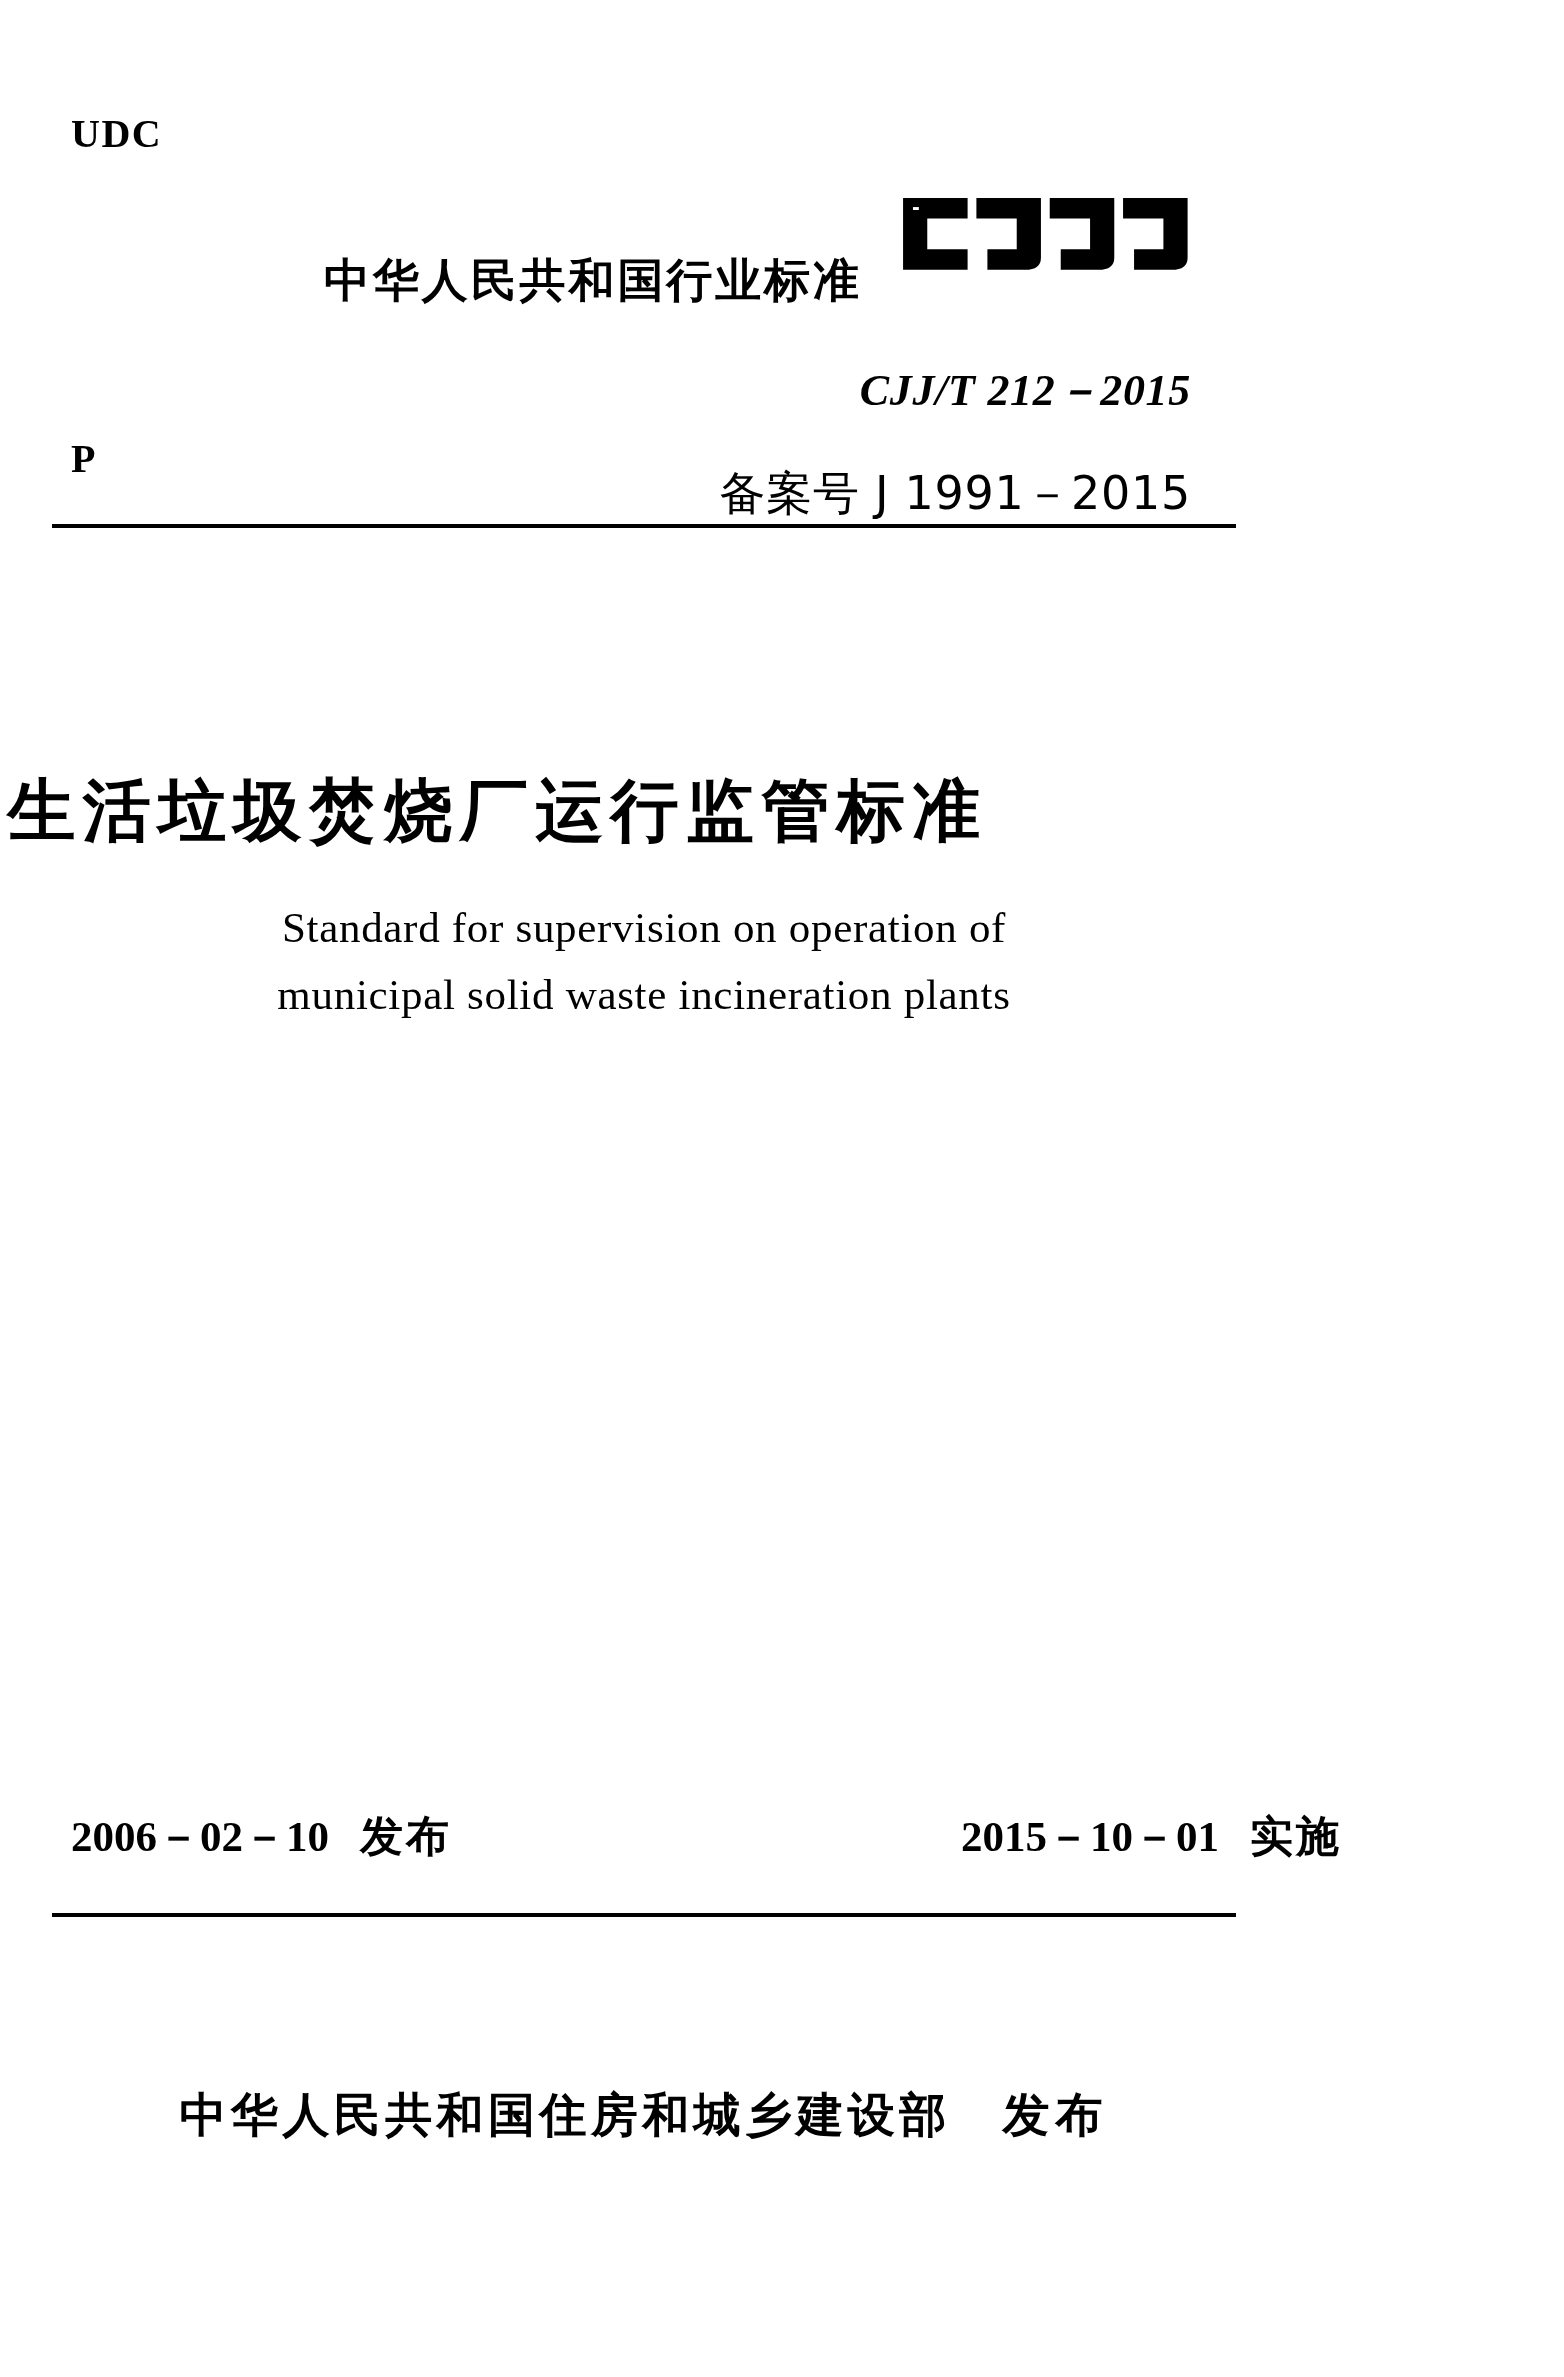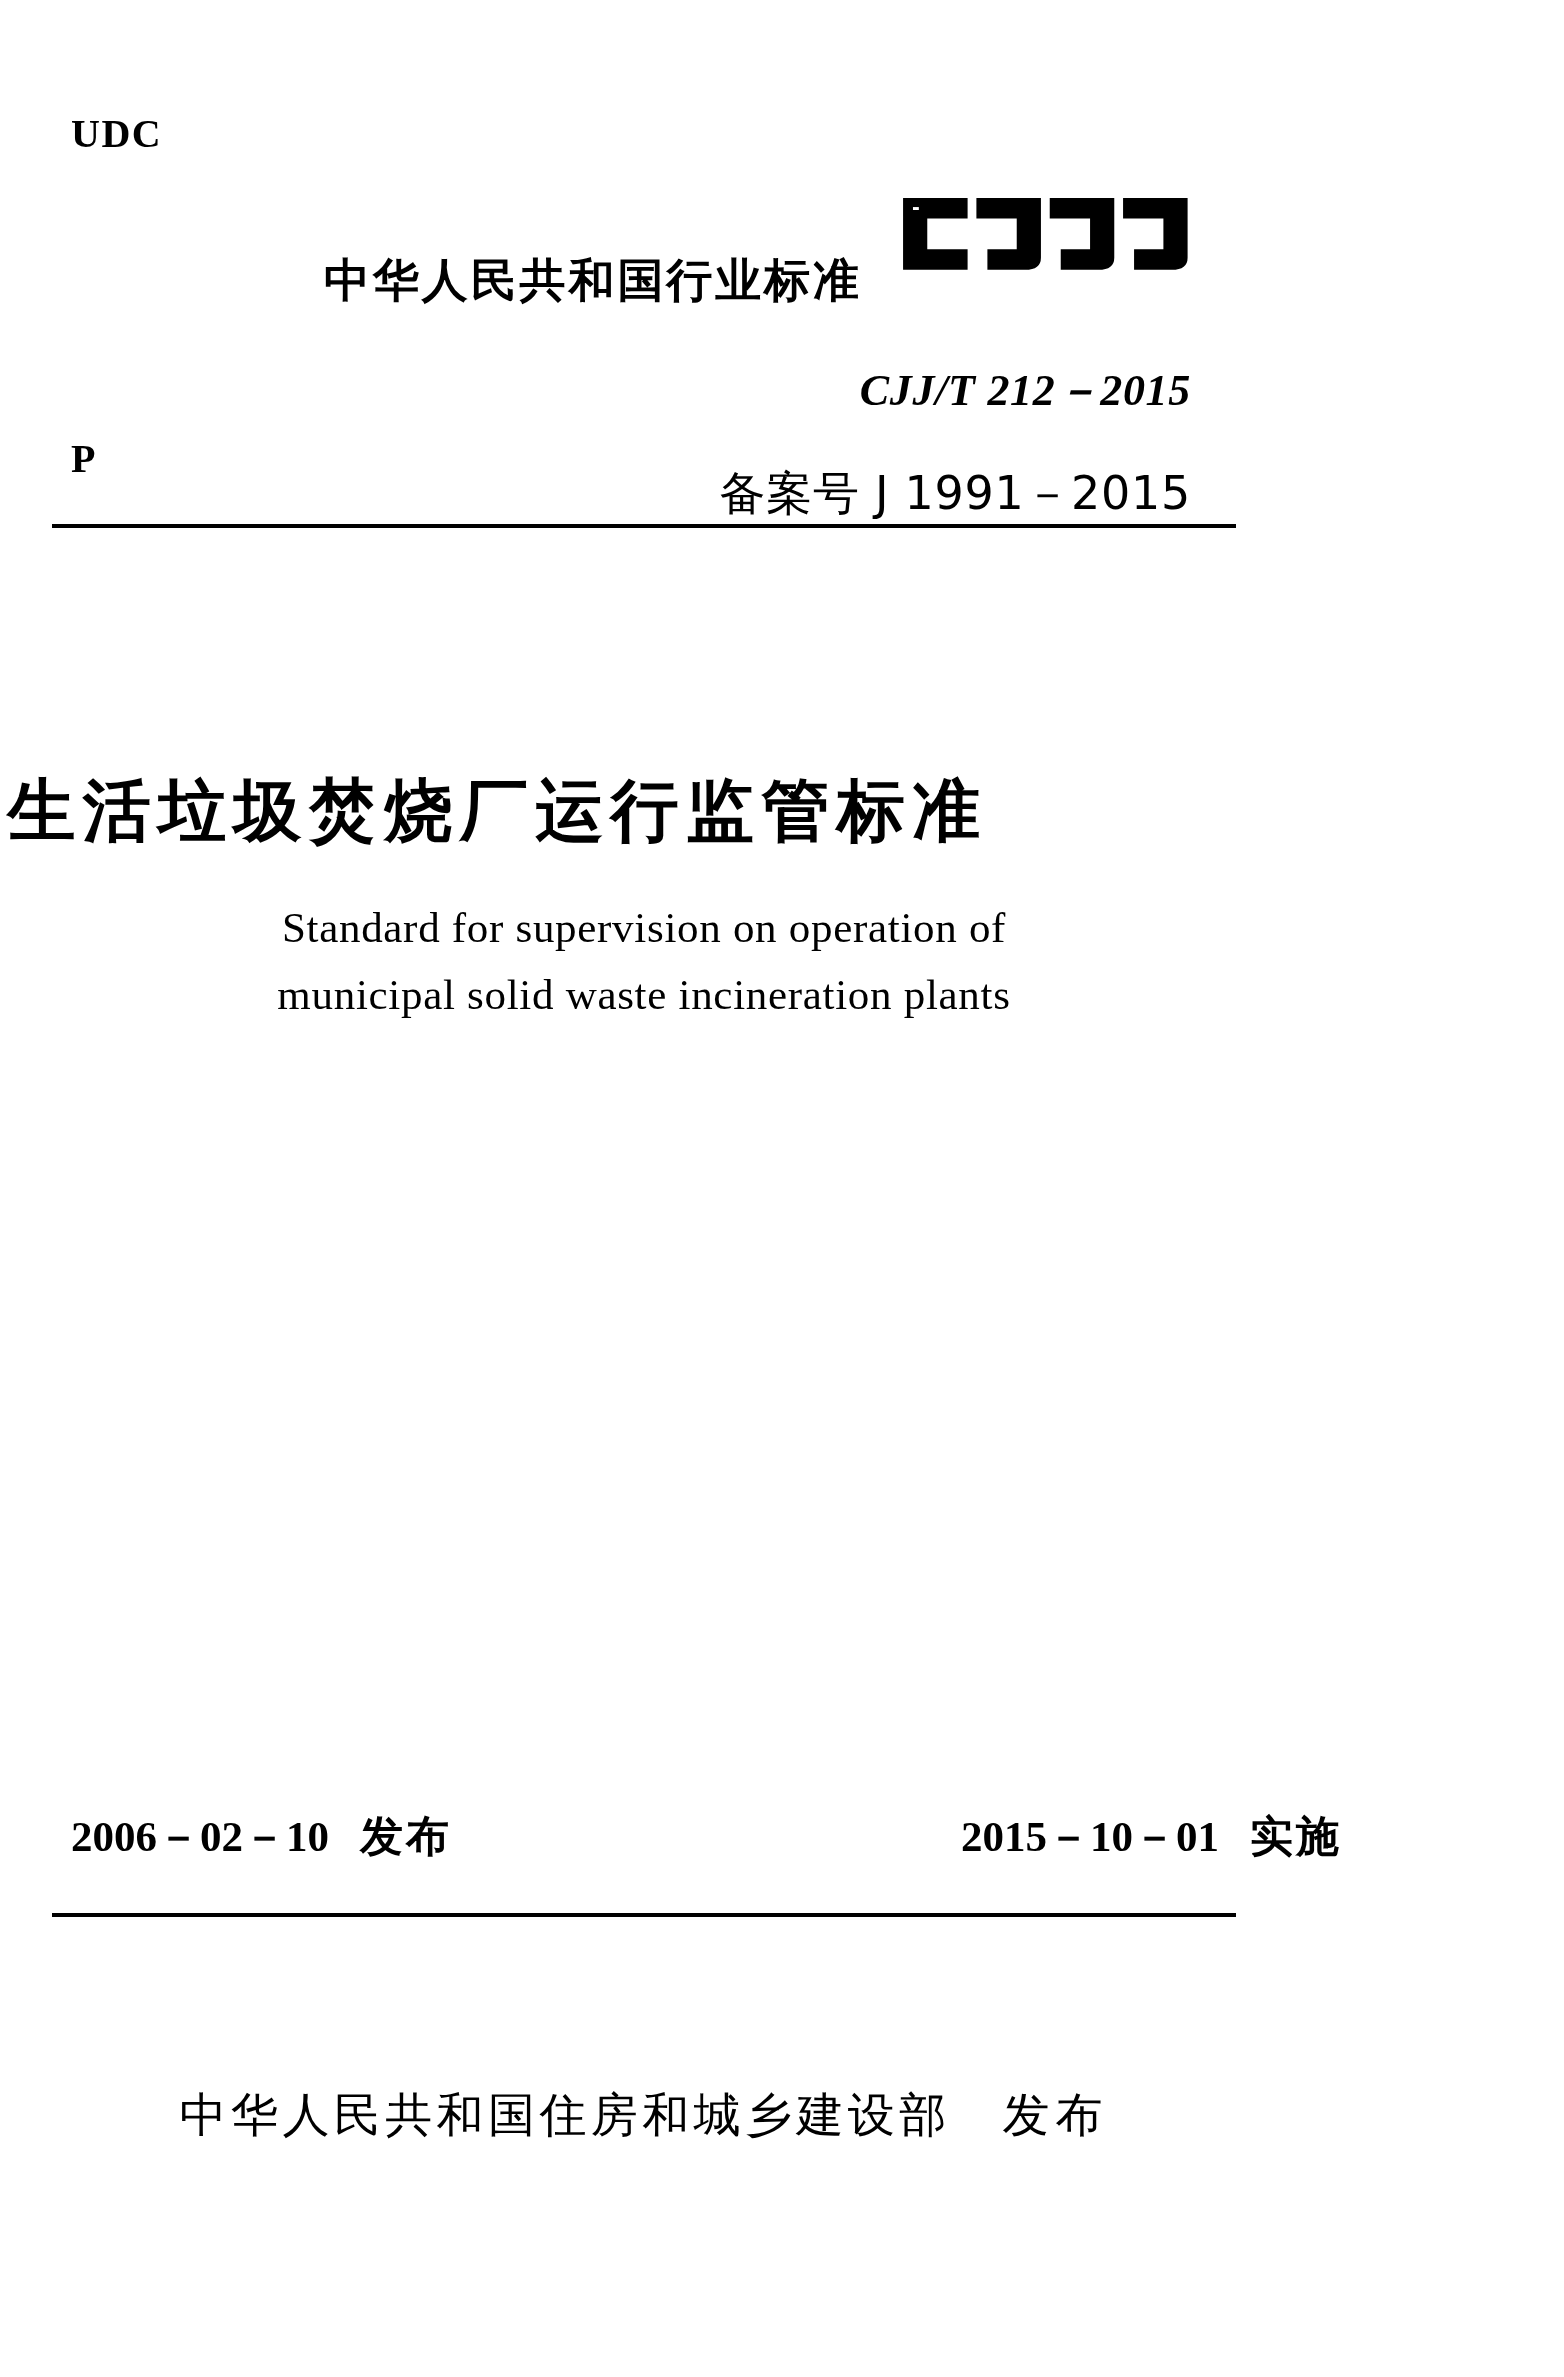--- a/index.html
+++ b/index.html
@@ -157,21 +157,21 @@
   }
 
   
   .publisher {
     position: absolute;
     left: 0;
     right: 0;
     top: 2084px;
     text-align: center;
     font-family: "DejaVu Sans", sans-serif;
-    font-weight: normal;
+    font-weight: bold;
     font-size: 47px;
     letter-spacing: 4.4px;
     white-space: nowrap;
   }
   .publisher .pub-verb {
     margin-left: 52px;
     letter-spacing: 5.9px;
   }
 </style>
 </head>

